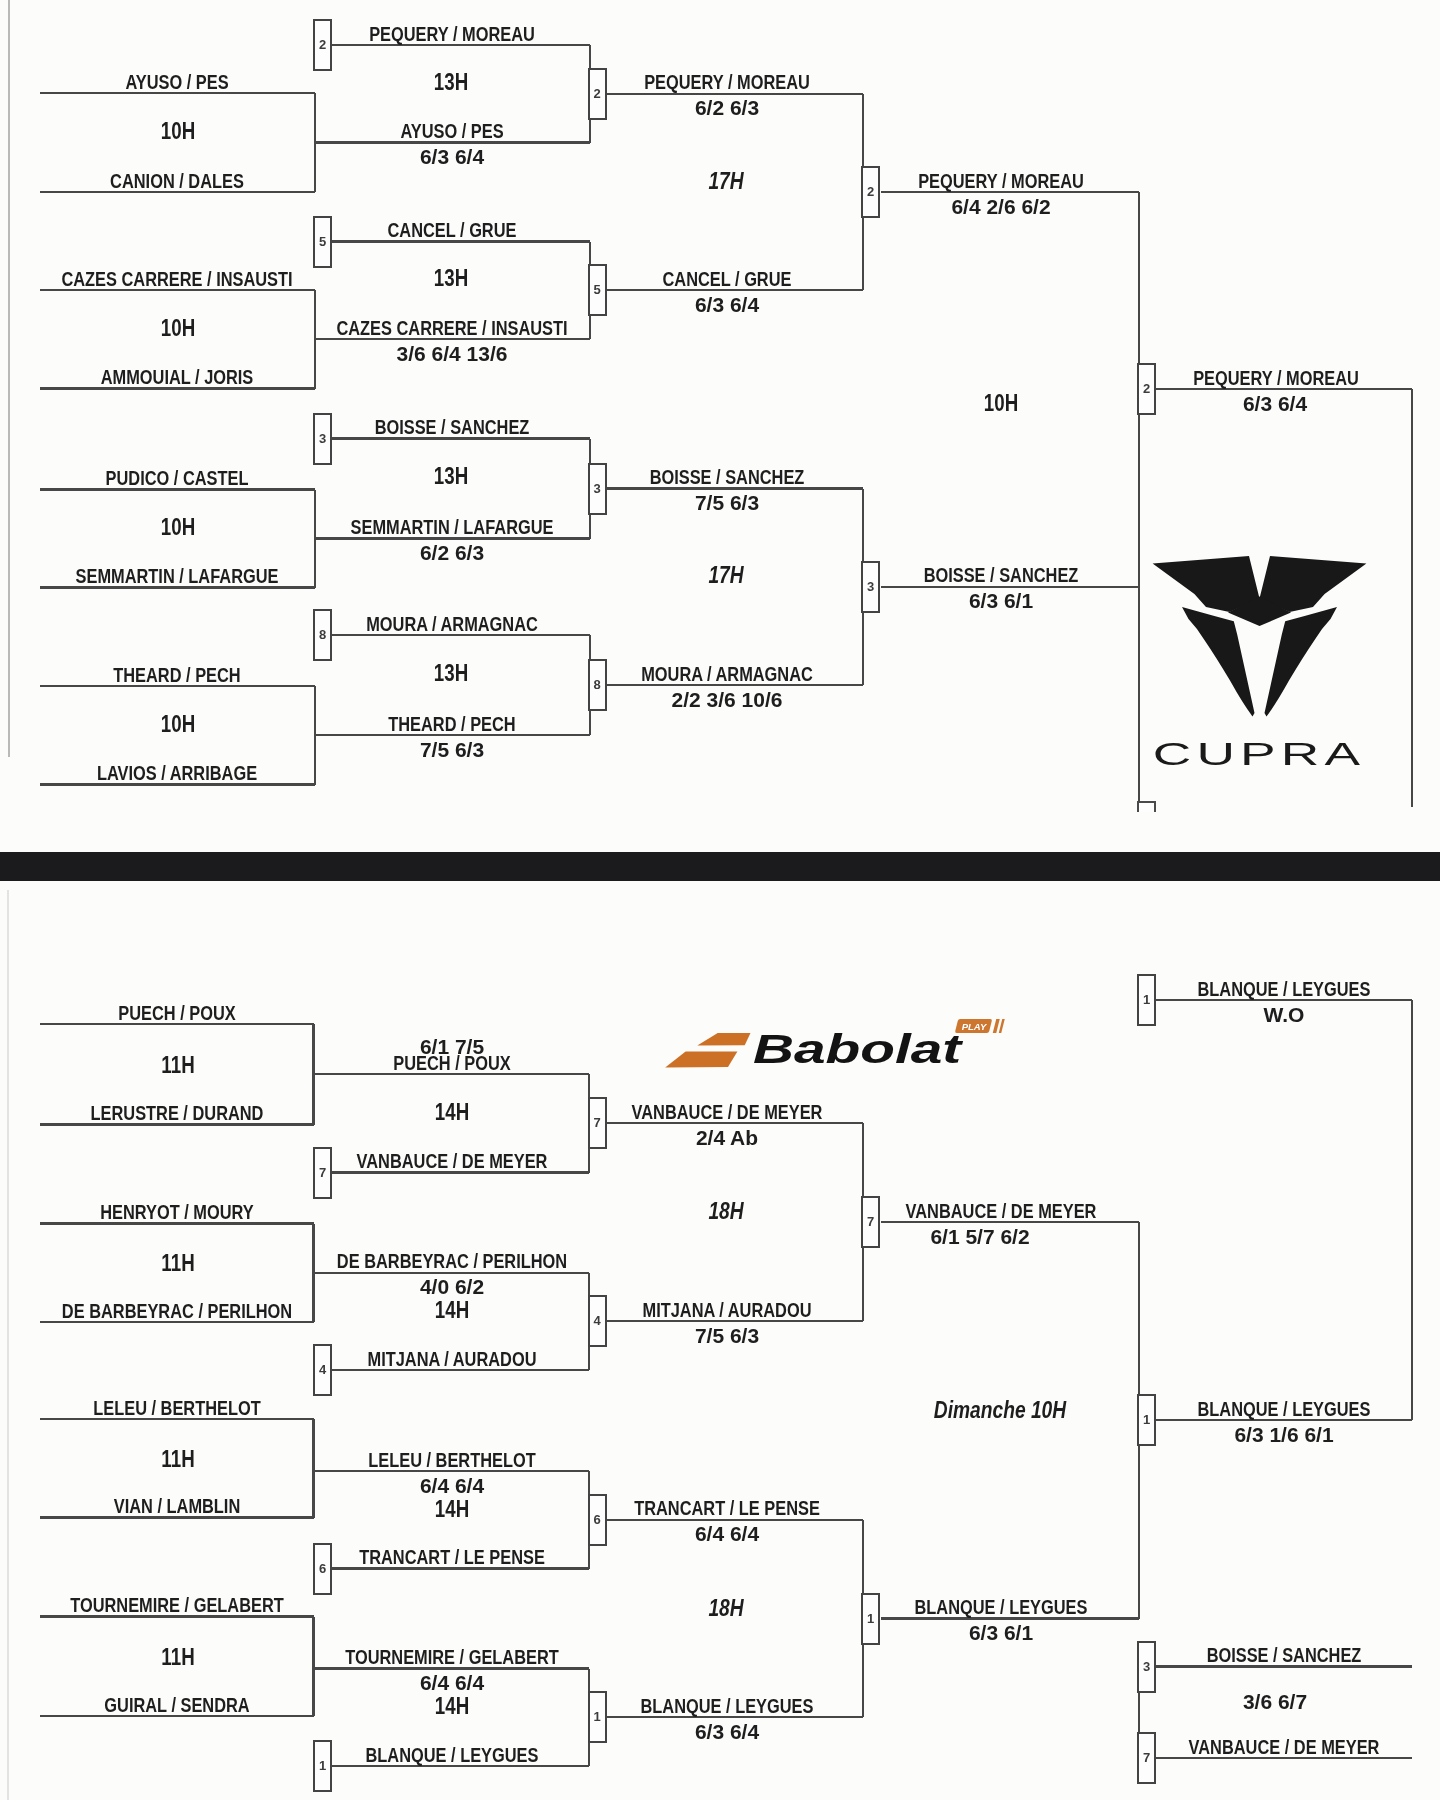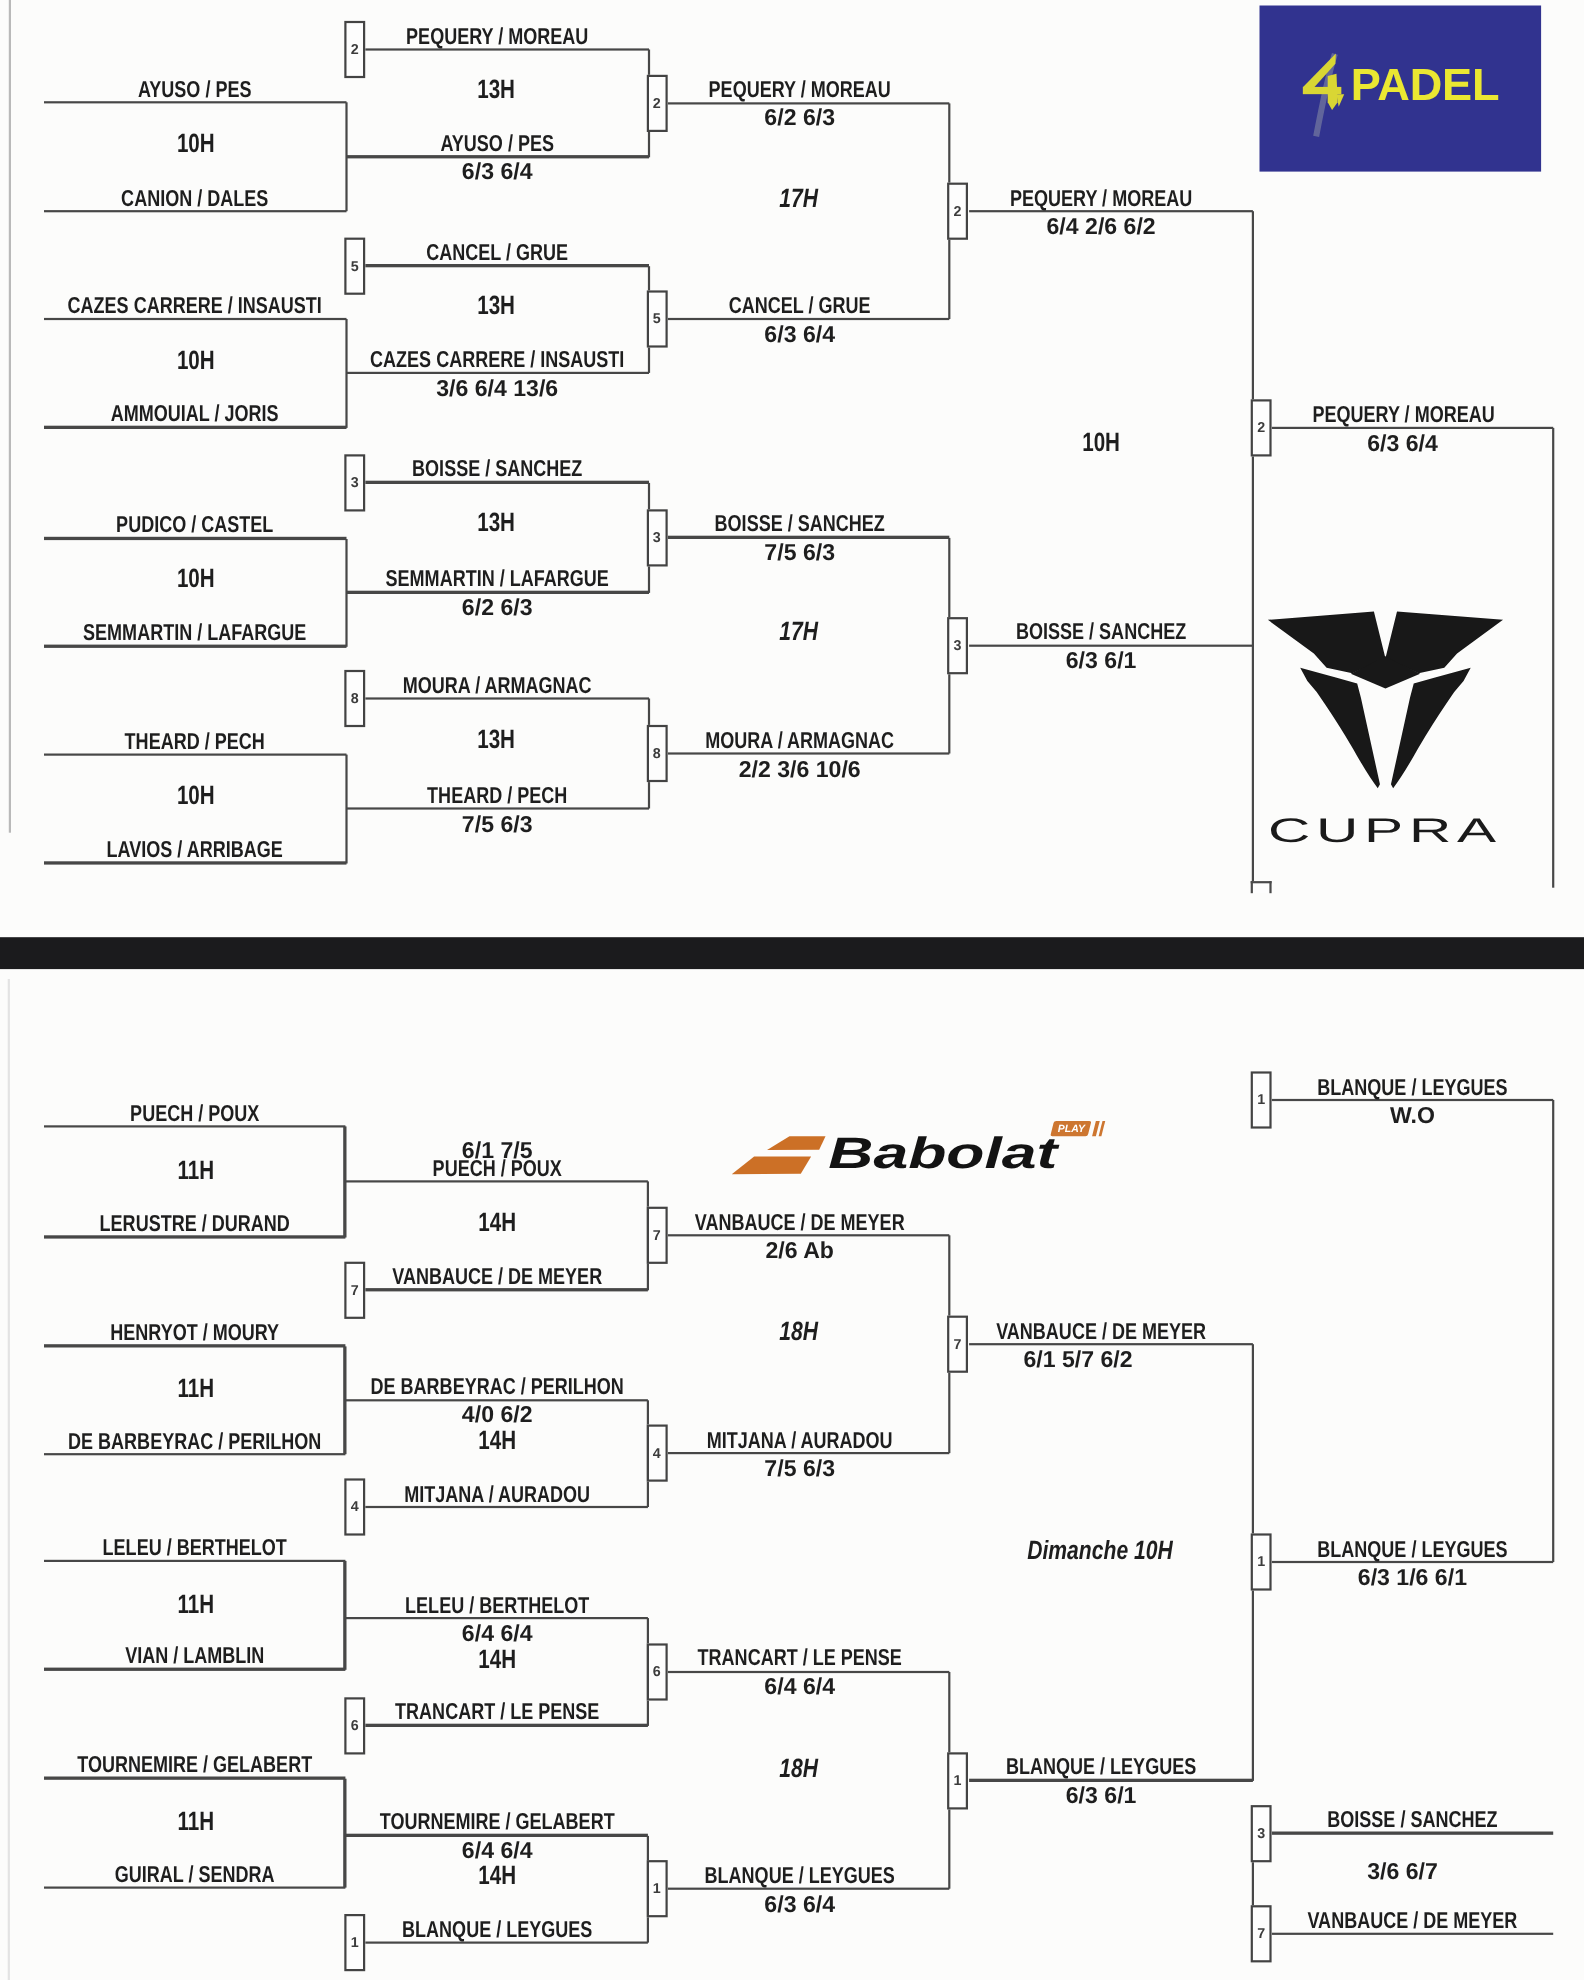--- a/index.html
+++ b/index.html
@@ -17,32 +17,20 @@
  text-align:center;white-space:nowrap;transform:scaleX(.8);z-index:3}
 </style></head>
 <body>
 <div id="pg">
 
 <div style="position:absolute;left:7.5px;top:0;width:2px;height:757px;background:#b9b9b9"></div>
 <div style="position:absolute;left:6.5px;top:890px;width:2px;height:910px;background:#e3e3e3"></div>
 
 <div style="position:absolute;left:0;top:852px;width:1440px;height:29px;background:#1b1b1d"></div>
 
-<div style="position:absolute;left:1145px;top:5px;width:256px;height:151px;background:#31338f;z-index:5">
- <svg width="256" height="151" viewBox="0 0 256 151" style="position:absolute;left:0;top:0">
-  <path d="M68.5,44 C62,65 57,90 51.5,119" stroke="#6a6f9e" stroke-width="5.5" fill="none" opacity="0.85"></path>
-  <g fill="#d9d634">
-   <rect x="39.4" y="74" width="35" height="6.6"></rect>
-   <polygon points="69.4,43.7 39.4,74.4 50,74 69,53"></polygon>
-   <polygon points="62,64 70,62 71,88 66,95 62,88"></polygon>
-   <polygon points="70,80.6 77,80.6 72,92"></polygon>
-  </g>
- </svg>
- <div style="position:absolute;left:83px;top:52px;font:bold 41px/41px 'Liberation Sans',sans-serif;color:#eae732;letter-spacing:-0.2px">PADEL</div>
-</div>
 
 <svg width="230" height="165" viewBox="1145 555 230 165" style="position:absolute;left:1145px;top:555px;z-index:5">
  <g fill="#181818">
   <path d="M1152.6,563.5 L1249,556 L1259.5,598.4 L1229.4,612 L1206,607 L1194.4,594 Z"></path>
   <path d="M1366.4,563.5 L1270,556 L1259.5,598.4 L1289.6,612 L1313,607 L1324.6,594 Z"></path>
   <path d="M1259.5,596.5 L1291,612.5 L1259.5,626 L1228,612.5 Z"></path>
   <path d="M1182,607 L1214.4,615.9 L1233.8,621.3 L1237.2,634.4 L1254.5,713 L1252.5,716.5 Q1243,704 1230,680.6 Q1216.3,657.5 1204.4,640 Q1197.5,628.5 1188.5,619 Z"></path>
   <path d="M1337,607 L1304.6,615.9 L1285.2,621.3 L1281.8,634.4 L1264.5,713 L1266.5,716.5 Q1276,704 1289,680.6 Q1302.7,657.5 1314.6,640 Q1321.5,628.5 1330.5,619 Z"></path>
  </g>
 </svg>
@@ -203,21 +191,21 @@
 <div class="hl" style="left:332px;top:1567.4px;width:257px;height:2.2px;background:#474747"></div>
 <div class="nm" style="left:242px;top:1547.0px;width:420px">TRANCART / LE PENSE</div>
 <div class="bx" style="left:313px;top:1542.5px">6</div>
 <div class="vl" style="left:587.9px;top:1471px;width:2.2px;height:97.5px;background:#474747"></div>
 <div class="hl" style="left:332px;top:1764.9px;width:257px;height:2.2px;background:#474747"></div>
 <div class="nm" style="left:242px;top:1744.5px;width:420px">BLANQUE / LEYGUES</div>
 <div class="bx" style="left:313px;top:1740.0px">1</div>
 <div class="vl" style="left:587.9px;top:1668.5px;width:2.2px;height:97.5px;background:#474747"></div>
 <div class="hl" style="left:606.5px;top:1122.3px;width:256.5px;height:2.2px;background:#474747"></div>
 <div class="nm" style="left:517px;top:1101.9px;width:420px">VANBAUCE / DE MEYER</div>
-<div class="sc" style="left:517px;top:1126.9px;width:420px">2/6 Ab</div>
+<div class="sc" style="left:517px;top:1126.9px;width:420px">2/4 Ab</div>
 <div class="bx" style="left:587.5px;top:1097.4px">7</div>
 <div class="hl" style="left:606.5px;top:1320.3px;width:256.5px;height:2.2px;background:#474747"></div>
 <div class="nm" style="left:517px;top:1299.9px;width:420px">MITJANA / AURADOU</div>
 <div class="sc" style="left:517px;top:1324.9px;width:420px">7/5 6/3</div>
 <div class="bx" style="left:587.5px;top:1295.4px">4</div>
 <div class="hl" style="left:606.5px;top:1518.7px;width:256.5px;height:2.2px;background:#474747"></div>
 <div class="nm" style="left:517px;top:1498.2px;width:420px">TRANCART / LE PENSE</div>
 <div class="sc" style="left:517px;top:1523.2px;width:420px">6/4 6/4</div>
 <div class="bx" style="left:587.5px;top:1493.8px">6</div>
 <div class="hl" style="left:606.5px;top:1716.2px;width:256.5px;height:2.2px;background:#474747"></div>

